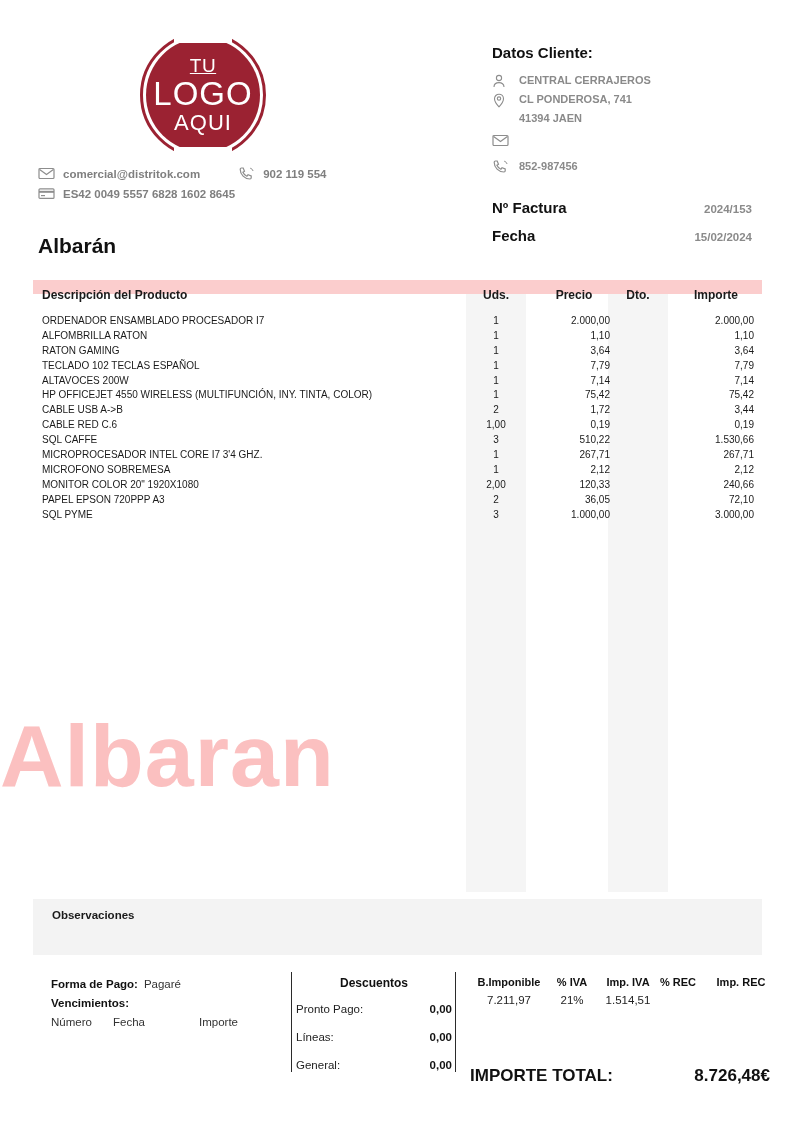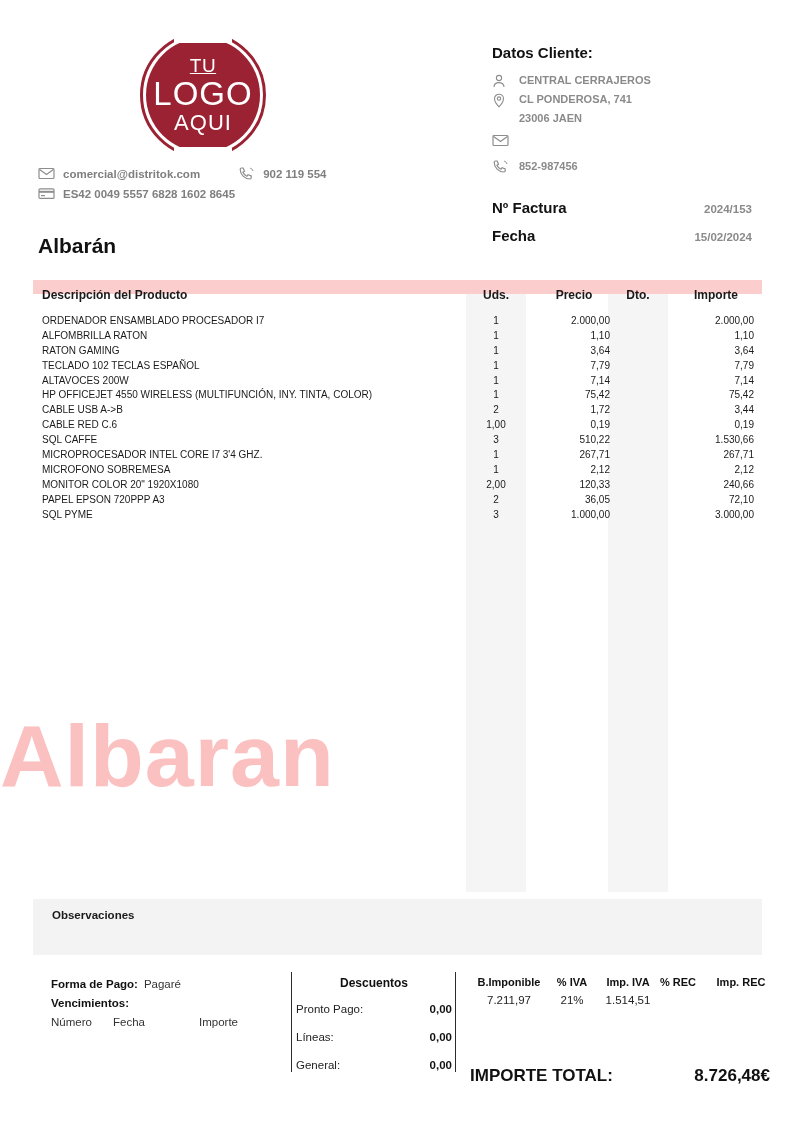--- a/index.html
+++ b/index.html
@@ -456,21 +456,21 @@
 
       <div class="clrow">
         <span class="ic">
           <svg width="14" height="15" viewBox="0 0 14 15" fill="none" stroke="currentColor" stroke-width="1.1">
             <path d="M7 1.2c2.5 0 4.5 2 4.5 4.5C11.5 9 7 13.8 7 13.8S2.5 9 2.5 5.7C2.5 3.2 4.5 1.2 7 1.2z"></path>
             <circle cx="7" cy="5.6" r="1.7"></circle>
           </svg>
         </span>
         <span>CL PONDEROSA, 741</span>
       </div>
-      <div class="clrow-sub">23006 JAEN</div>
+      <div class="clrow-sub">41394 JAEN</div>
 
       <div class="clrow gap">
         <span class="ic">
           <svg width="17" height="13" viewBox="0 0 17 13" fill="none" stroke="currentColor" stroke-width="1.2">
             <rect x="1" y="1.5" width="15" height="10" rx="1"></rect>
             <path d="M1.6 2.4 L8.5 7.6 L15.4 2.4"></path>
           </svg>
         </span>
         <span></span>
       </div>

